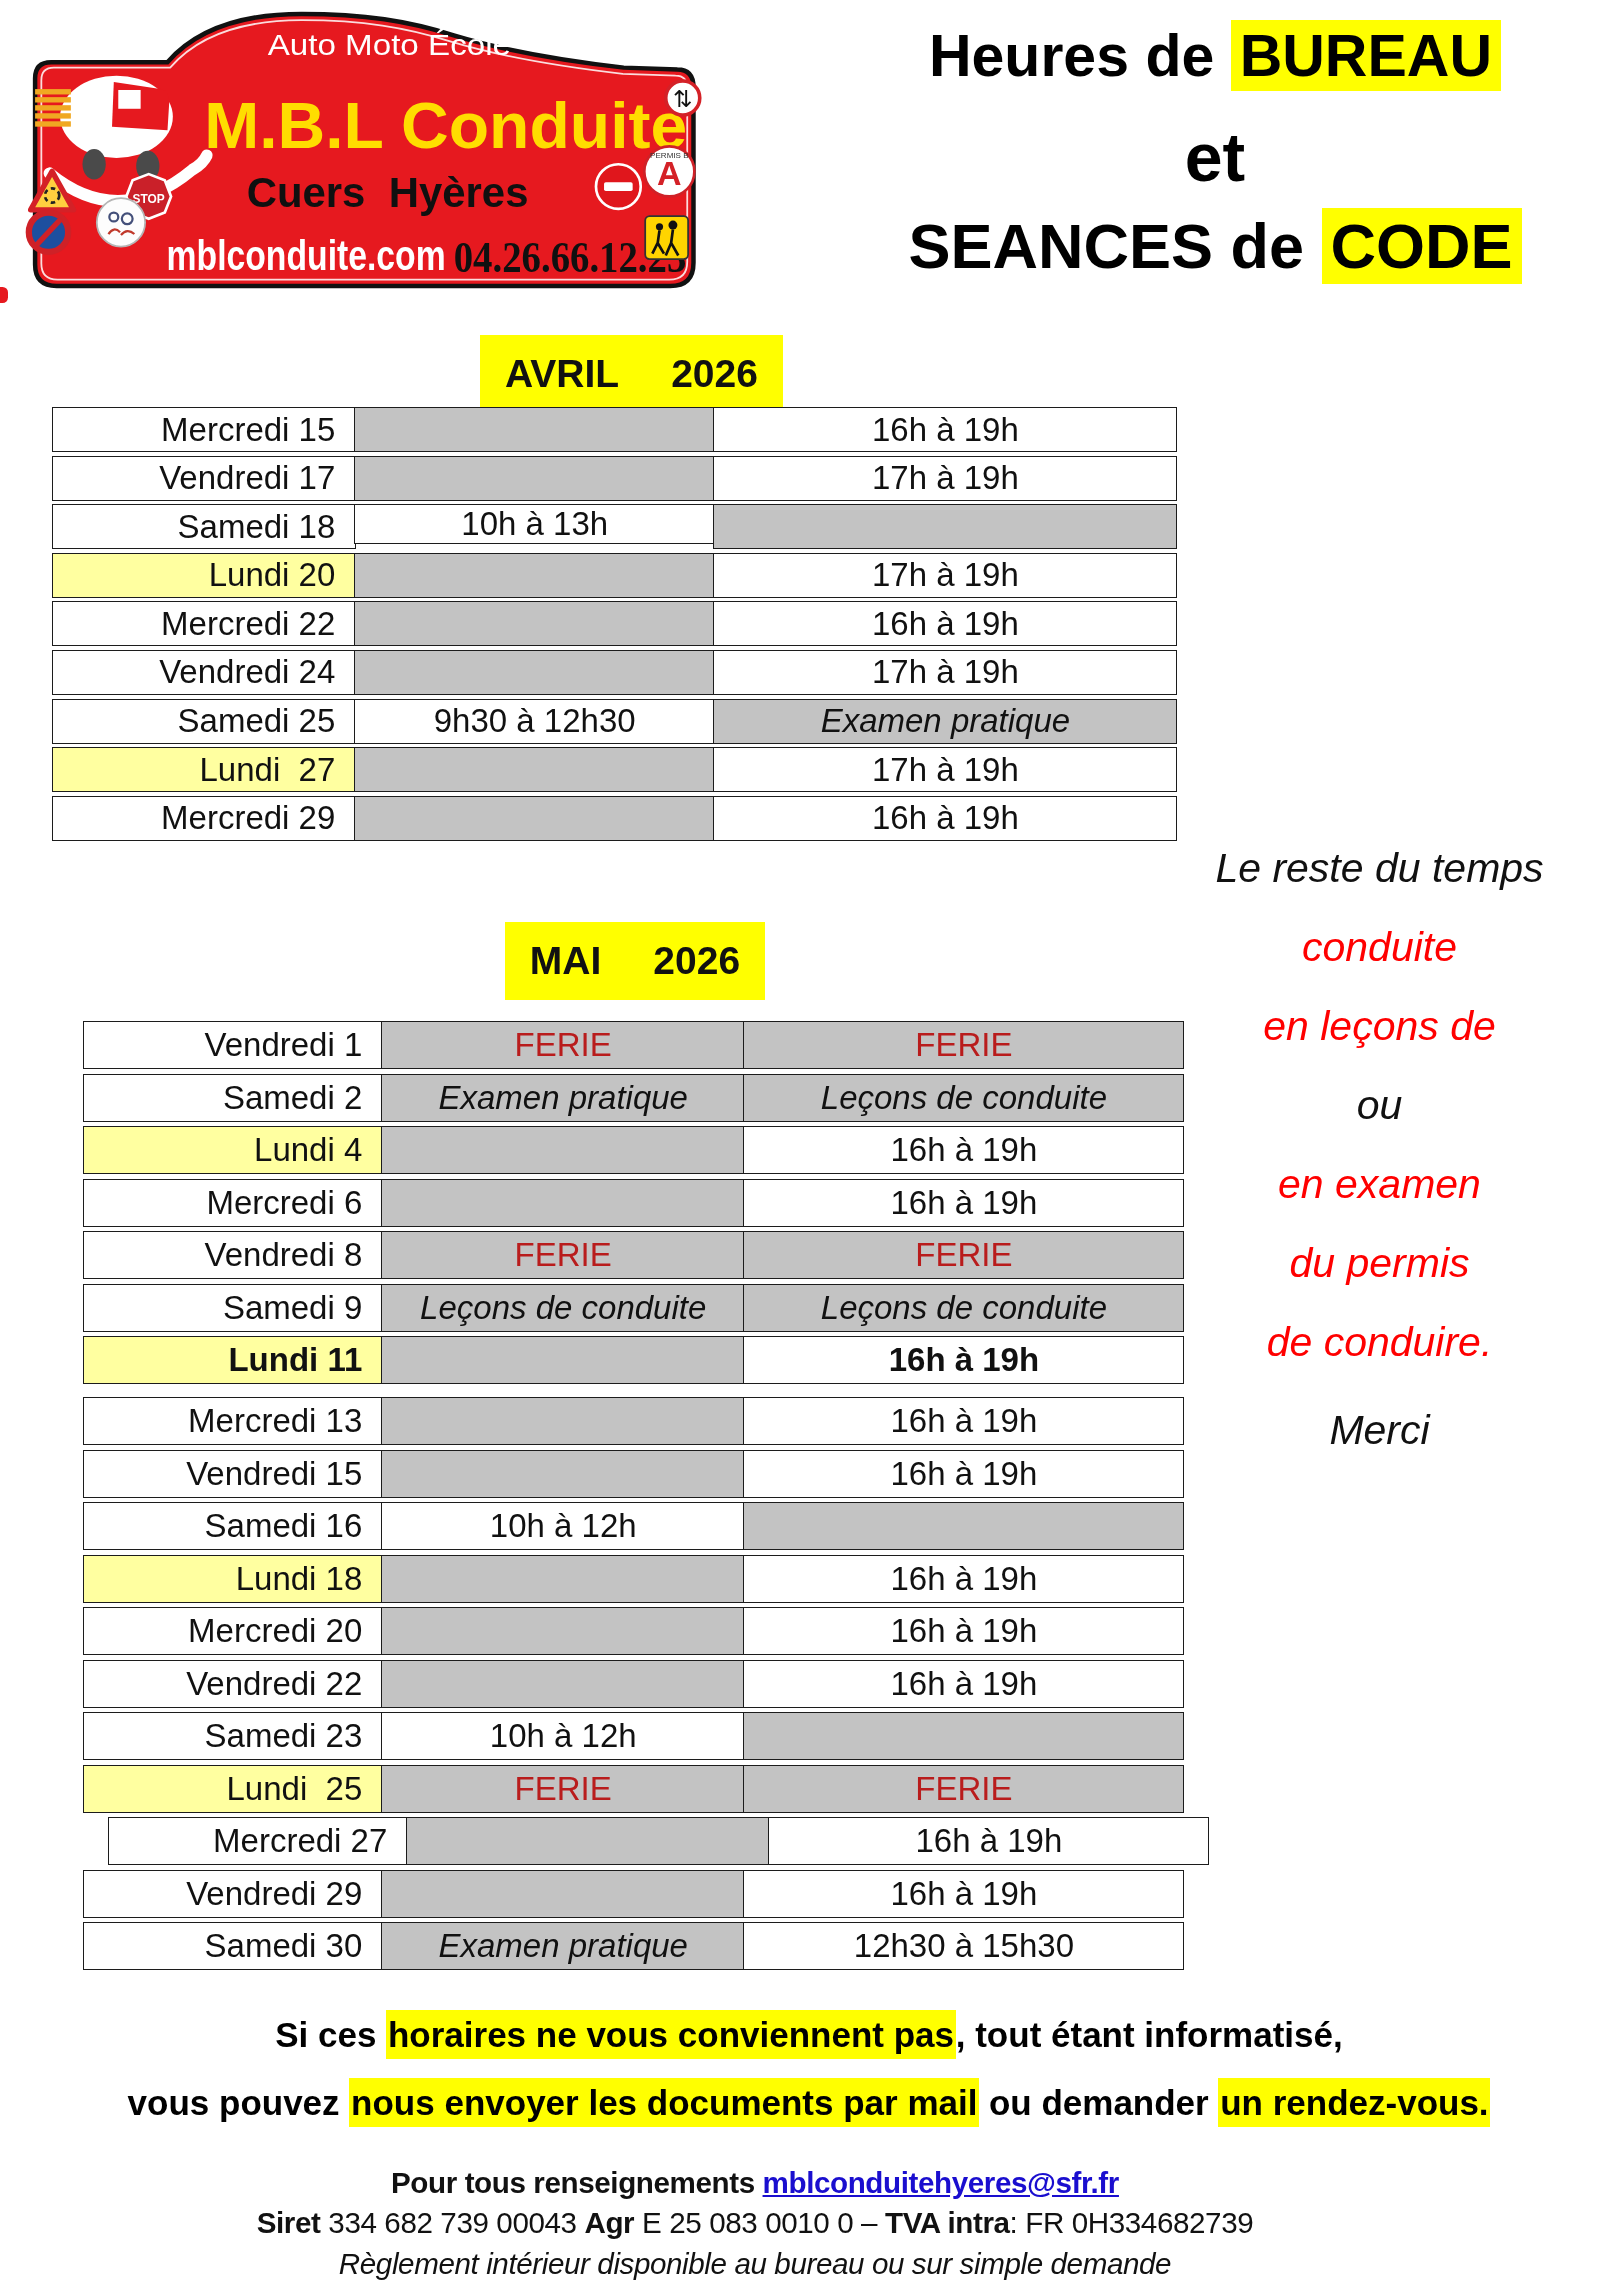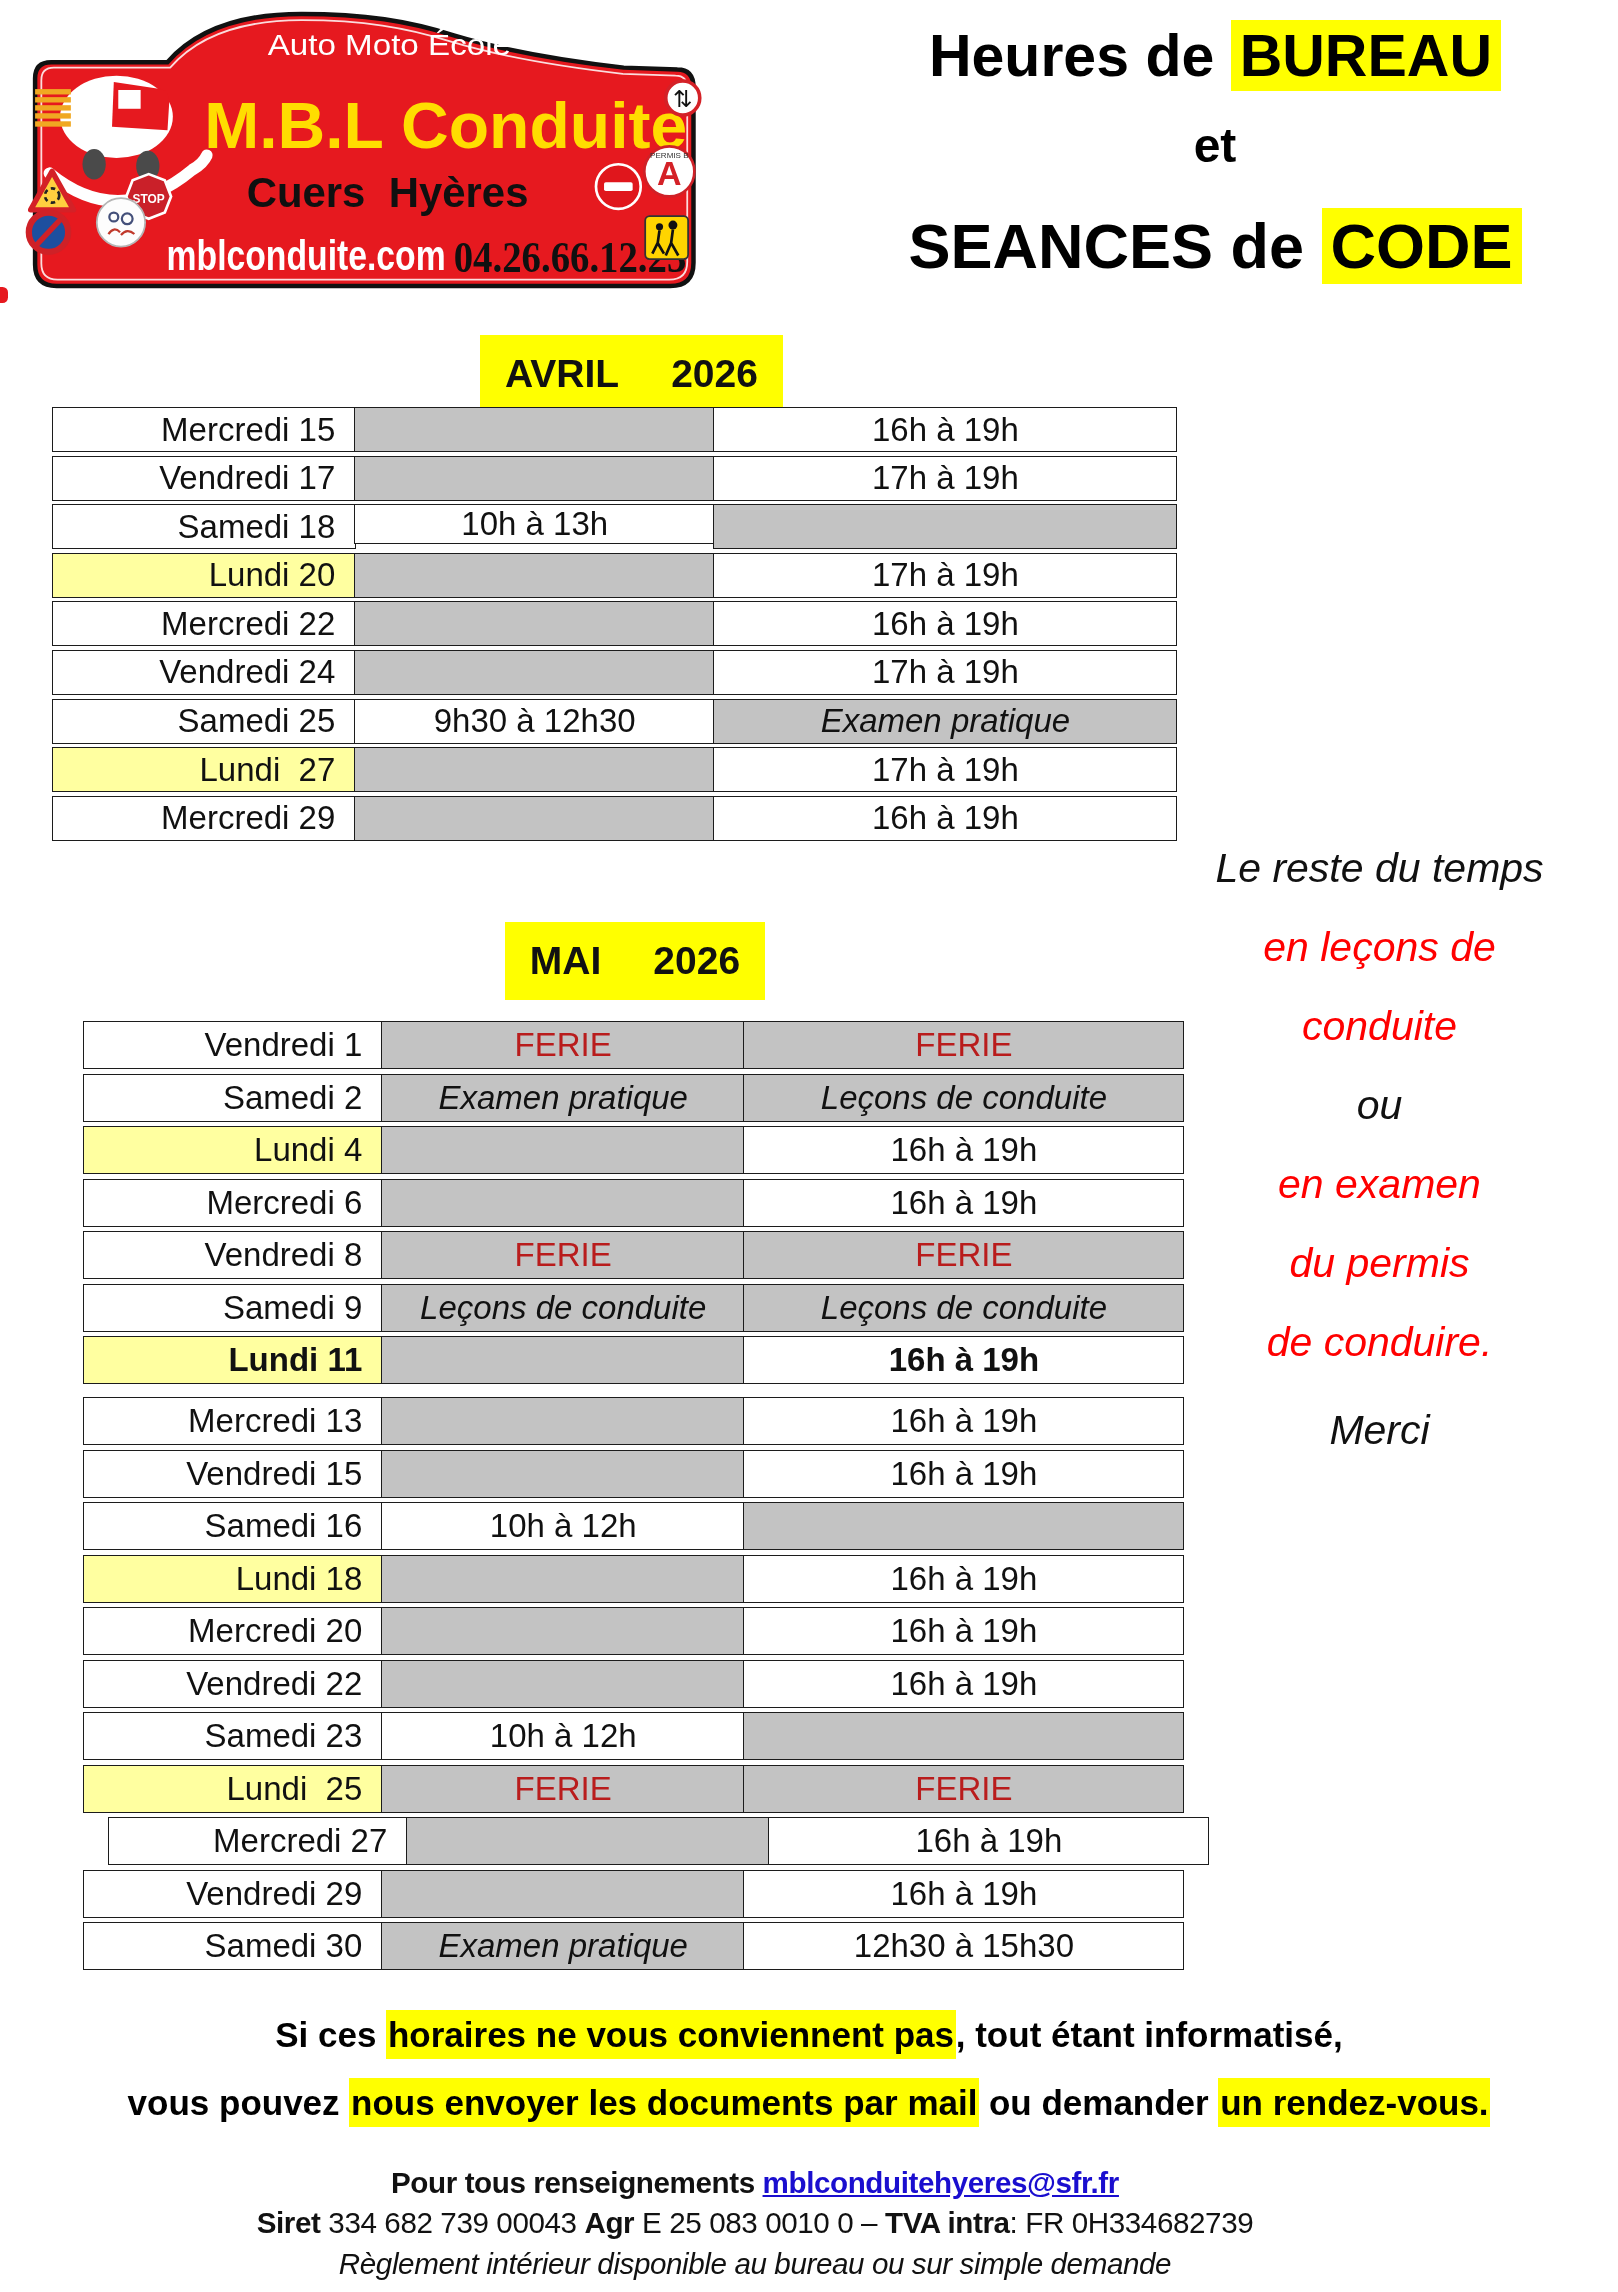--- a/index.html
+++ b/index.html
@@ -9,21 +9,21 @@
 
   
   #logo{position:absolute;left:12.5px;top:5.4px;width:699px;height:297px;}
 
   #edge-mark{position:absolute;left:0px;top:287px;width:8px;height:16px;
              background:#e6191f;border-radius:0 5.4px 5.4px 0;}
 
   
   .hdr{position:absolute;left:896px;width:638px;text-align:center;font-weight:bold;color:#000;}
   #hdr1{top:21.5px;font-size:59px;}
-  #hdr2{top:118px;font-size:48px;}
+  #hdr2{top:118px;font-size:68px;}
   #hdr3{top:210px;font-size:63px;}
   .hl{background:#ffff00;padding:2.7px 9px;}
 
   
   .month-heading{position:absolute;text-align:center;font-weight:bold;font-size:39px;}
   #heading-0{left:67px;width:1129px;top:335px;}
   #heading-1{left:83px;width:1104px;top:922px;}
   .month-heading .hl{padding:17px 25px;display:inline-block;}
   .month-gap{display:inline-block;width:52px;}
 
@@ -293,22 +293,22 @@
       </div>
       <div class="row" style="margin-bottom: 4.5px;">
         <div class="cell day bg-w" style="width: 300px; height: 48px;">Samedi 30</div>
         <div class="cell bg-g k-ital" style="width: 364px; height: 48px;">Examen pratique</div>
         <div class="cell bg-w" style="width: 441px; height: 48px;">12h30 à 15h30</div>
       </div>
     </div>
 
   <div id="side-note">
       <div class="sn-line">Le reste du temps</div>
+      <div class="sn-line red">conduite</div>
       <div class="sn-line red">en leçons de</div>
-      <div class="sn-line red">conduite</div>
       <div class="sn-line">ou</div>
       <div class="sn-line red">en examen</div>
       <div class="sn-line red">du permis</div>
       <div class="sn-line red">de conduire.</div>
       <div class="sn-line gap-top">Merci</div>
     </div>
 
   <div id="note1" class="note-line"><span>Si ces </span><span class="hl">horaires ne vous conviennent pas</span><span>, tout étant informatisé,</span></div>
   <div id="note2" class="note-line"><span>vous pouvez </span><span class="hl">nous envoyer les documents  par mail</span><span> ou demander </span><span class="hl">un rendez-vous.</span></div>
 

